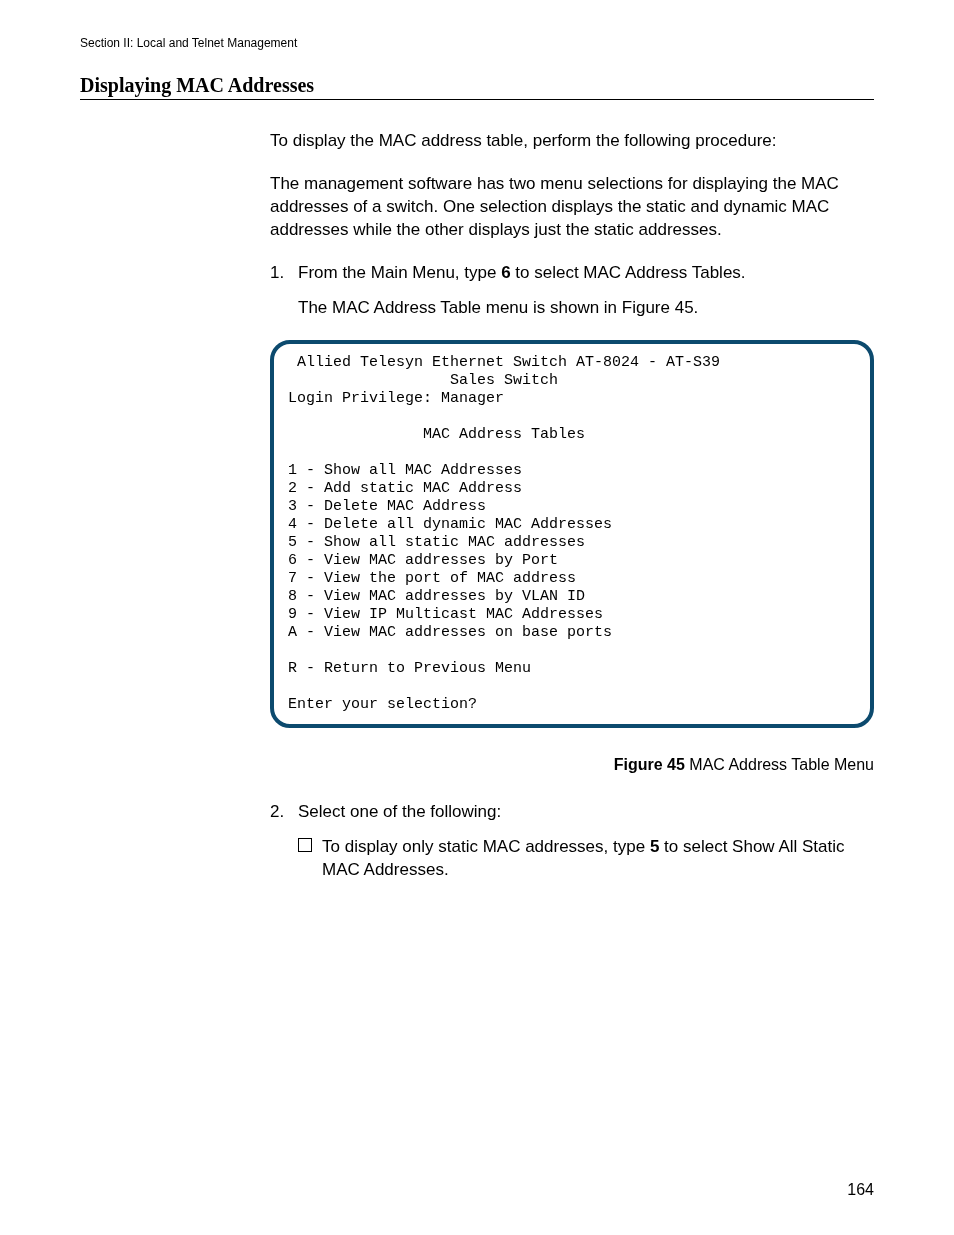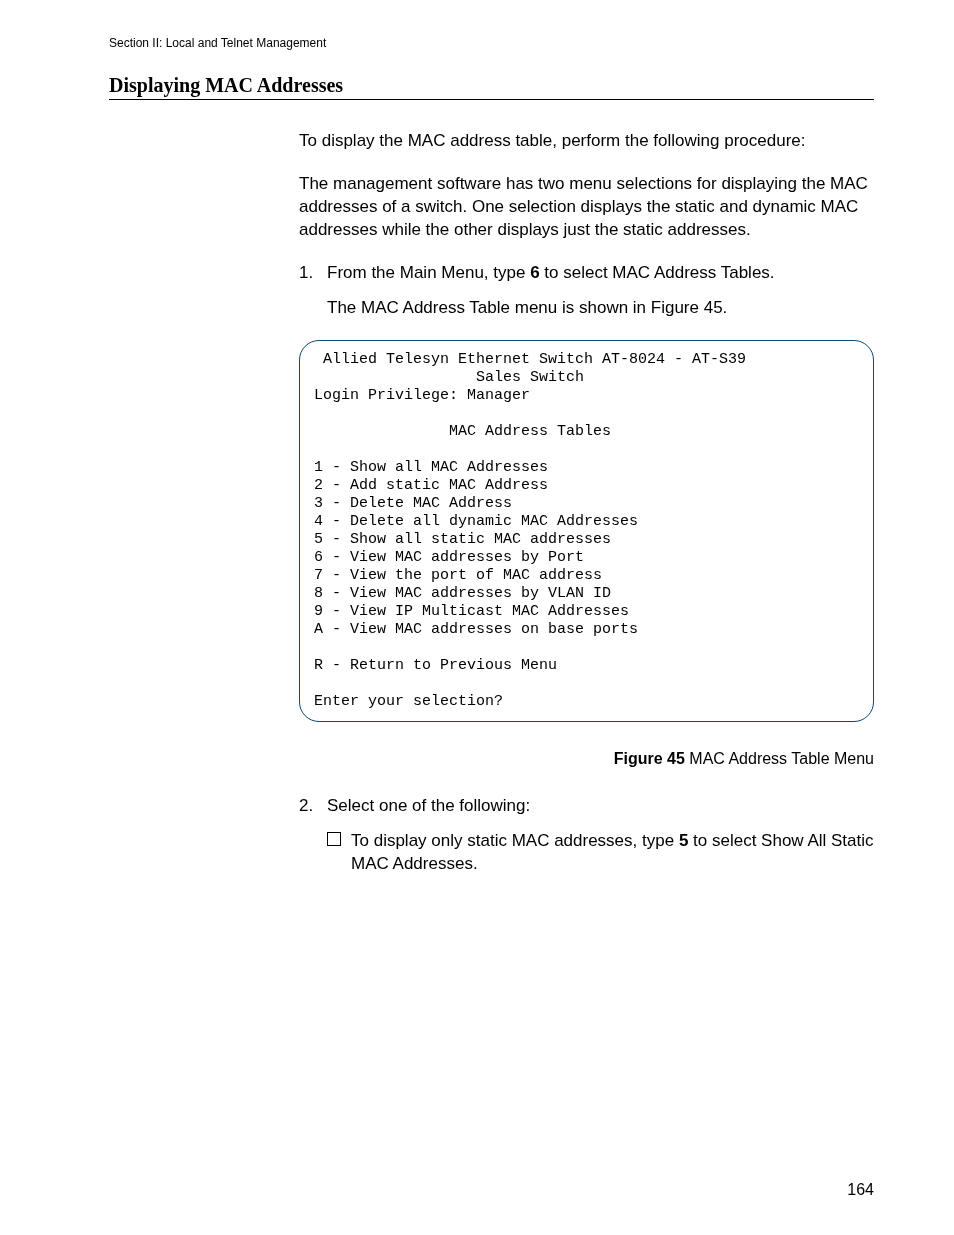--- a/index.html
+++ b/index.html
@@ -8,21 +8,20 @@
     background: #fff;
     font-family: "Myriad Pro", "Segoe UI", Arial, sans-serif;
     color: #000;
     width: 954px;
     height: 1235px;
     position: relative;
   }
   .page {
     padding: 36px 80px 0 80px;
     box-sizing: border-box;
-    margin-left: 29px;
   }
   .running-head {
     font-size: 12px;
     margin-bottom: 24px;
   }
   .section-title {
     font-family: "Palatino Linotype", "Book Antiqua", Palatino, Georgia, serif;
     font-weight: bold;
     font-size: 20px;
     border-bottom: 1px solid #000;
@@ -58,21 +57,21 @@
   .bullet-item .box {
     position: absolute;
     left: 28px;
     top: 2px;
     width: 12px;
     height: 12px;
     border: 1.5px solid #000;
   }
   b { font-weight: 700; }
   .terminal {
-    border: 1px solid #0c4a6e;
+    border: 4px solid #0c4a6e;
     border-radius: 20px;
     padding: 10px 14px;
     font-family: "Courier New", Courier, monospace;
     font-size: 15px;
     line-height: 1.2;
     white-space: pre;
     margin-bottom: 26px;
   }
   .figure-caption {
     text-align: right;

